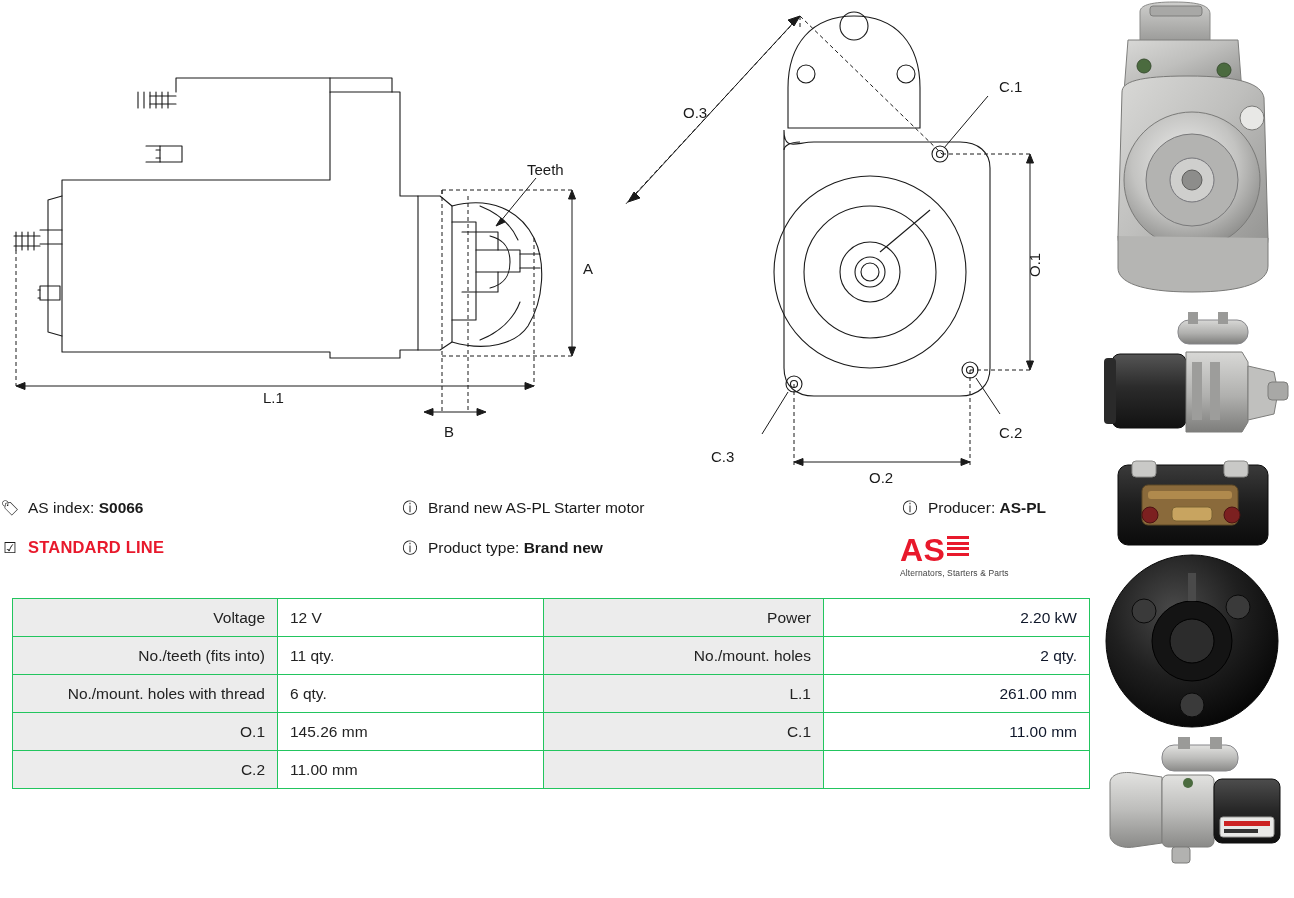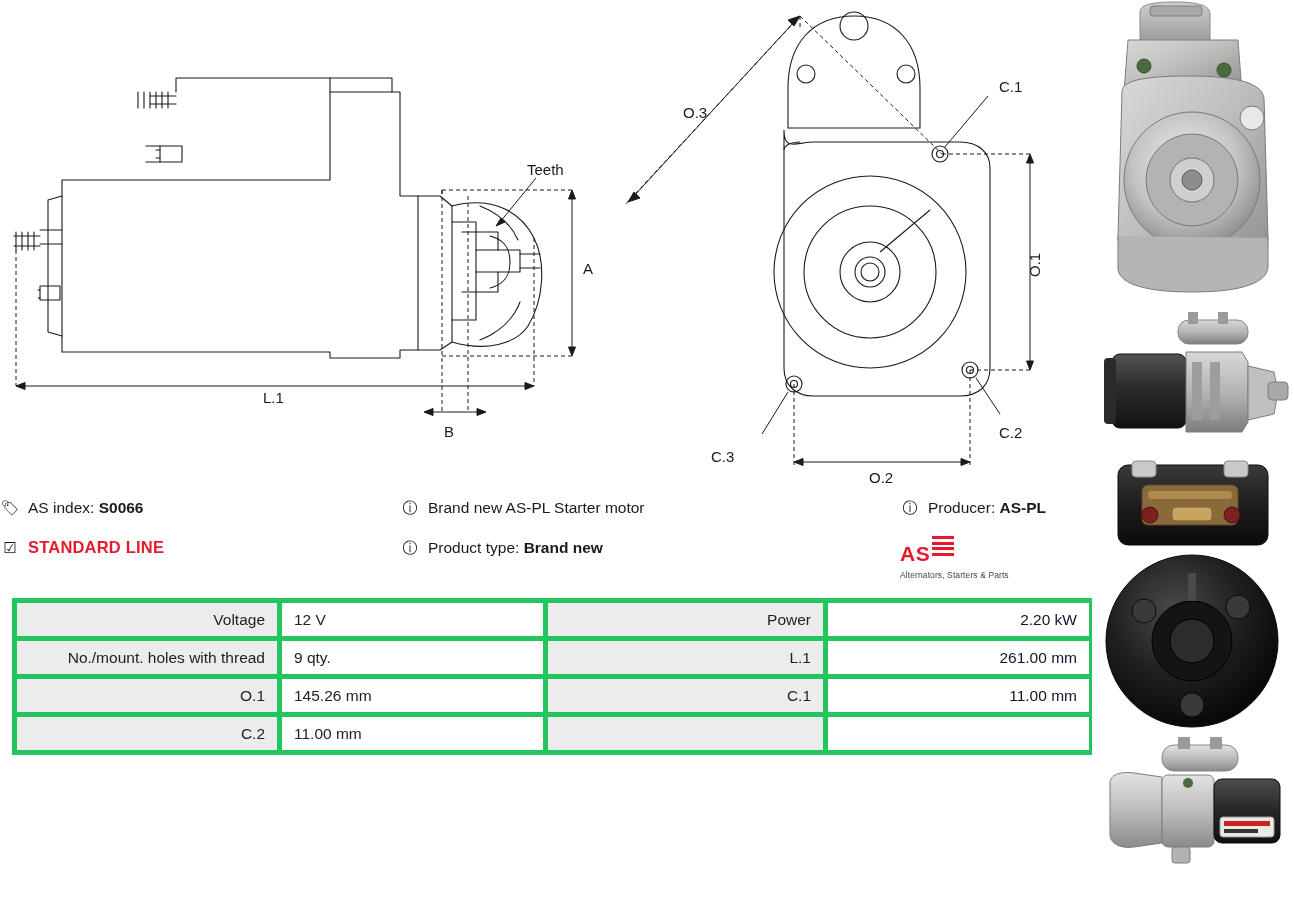--- a/index.html
+++ b/index.html
@@ -46,32 +46,32 @@
   .lbl { font-size: 15.5px; line-height: 20px; }
   .val { font-weight: bold; }
   .standard-line {
     color: #e8192c; font-weight: bold; font-size: 16.5px; letter-spacing: .2px;
   }
 
   
   .brand {
     position: absolute; left: 900px; top: 38px; width: 120px; text-align:left;
   }
-  .brand-mark { color:#e8192c; font-weight:bold; font-size: 21px; letter-spacing:.5px; line-height:27px; }
+  .brand-mark { color:#e8192c; font-weight:bold; font-size: 32px; letter-spacing:.5px; line-height:27px; }
   .brand-bars { display:inline-block; vertical-align: 3px; margin-left:2px; }
   .brand-bars i { display:block; width:22px; height:3px; background:#e8192c; margin-bottom:2.5px; }
   .brand-sub { font-size: 8.5px; color:#444; margin-top:3px; letter-spacing:.1px; }
 
   
   table.specs {
     position: absolute; left: 12px; top: 598px; width: 1062px;
     border-collapse: collapse; table-layout: fixed;
   }
   table.specs td {
-    border: 5px solid #22c55e;
+    border: 1px solid #22c55e;
     height: 38px;
     font-size: 15.5px;
     padding: 4px 12px;
     vertical-align: middle;
   }
   td.k { background: #ececec; text-align: right; width: 265px; color:#222; }
   td.v { background: #ffffff; width: 266px; color:#222; }
   td.k2 { background: #ececec; text-align: right; width: 280px; color:#222; }
   td.v2 { background: #ffffff; text-align: right; width: 266px; color:#0f172a; }
   td.blank-k { background:#ececec; }
@@ -261,22 +261,28 @@
 
   <table class="specs">
     <tbody>
       <tr>
         <td class="k">Voltage</td>
         <td class="v">12 V</td>
         <td class="k2">Power</td>
         <td class="v2">2.20 kW</td>
       </tr>
       <tr>
+        <td class="k">No./teeth (fits into)</td>
+        <td class="v">11 qty.</td>
+        <td class="k2">No./mount. holes</td>
+        <td class="v2">2 qty.</td>
+      </tr>
+      <tr>
         <td class="k tall">No./mount. holes with thread</td>
-        <td class="v tall">9 qty.</td>
+        <td class="v tall">6 qty.</td>
         <td class="k2 tall">L.1</td>
         <td class="v2 tall">261.00 mm</td>
       </tr>
       <tr>
         <td class="k">O.1</td>
         <td class="v">145.26 mm</td>
         <td class="k2">C.1</td>
         <td class="v2">11.00 mm</td>
       </tr>
       <tr>

